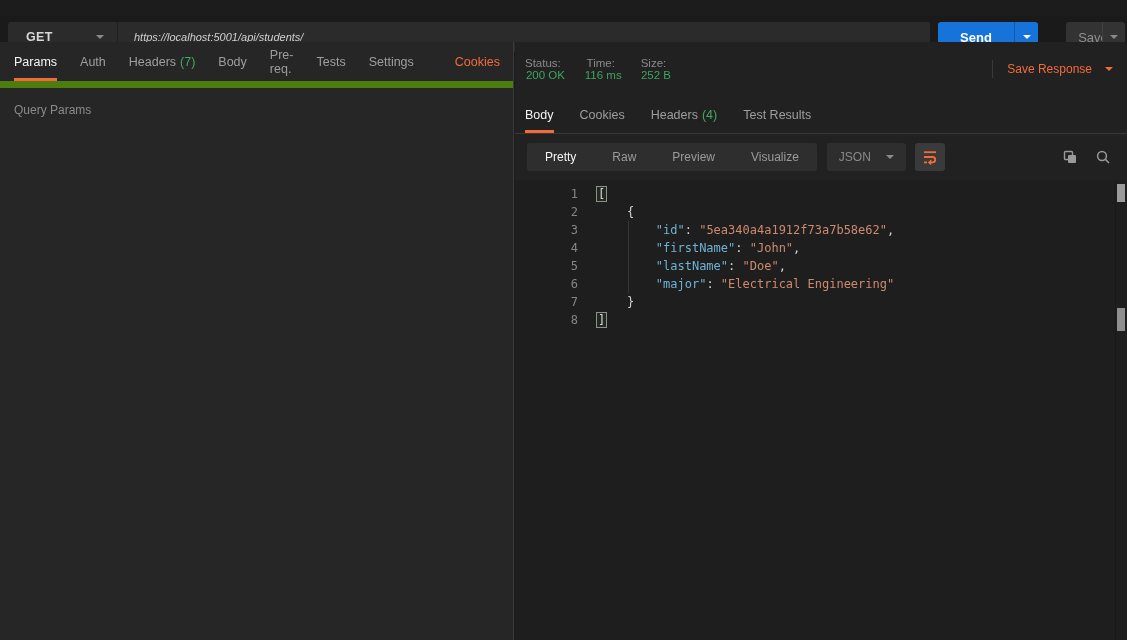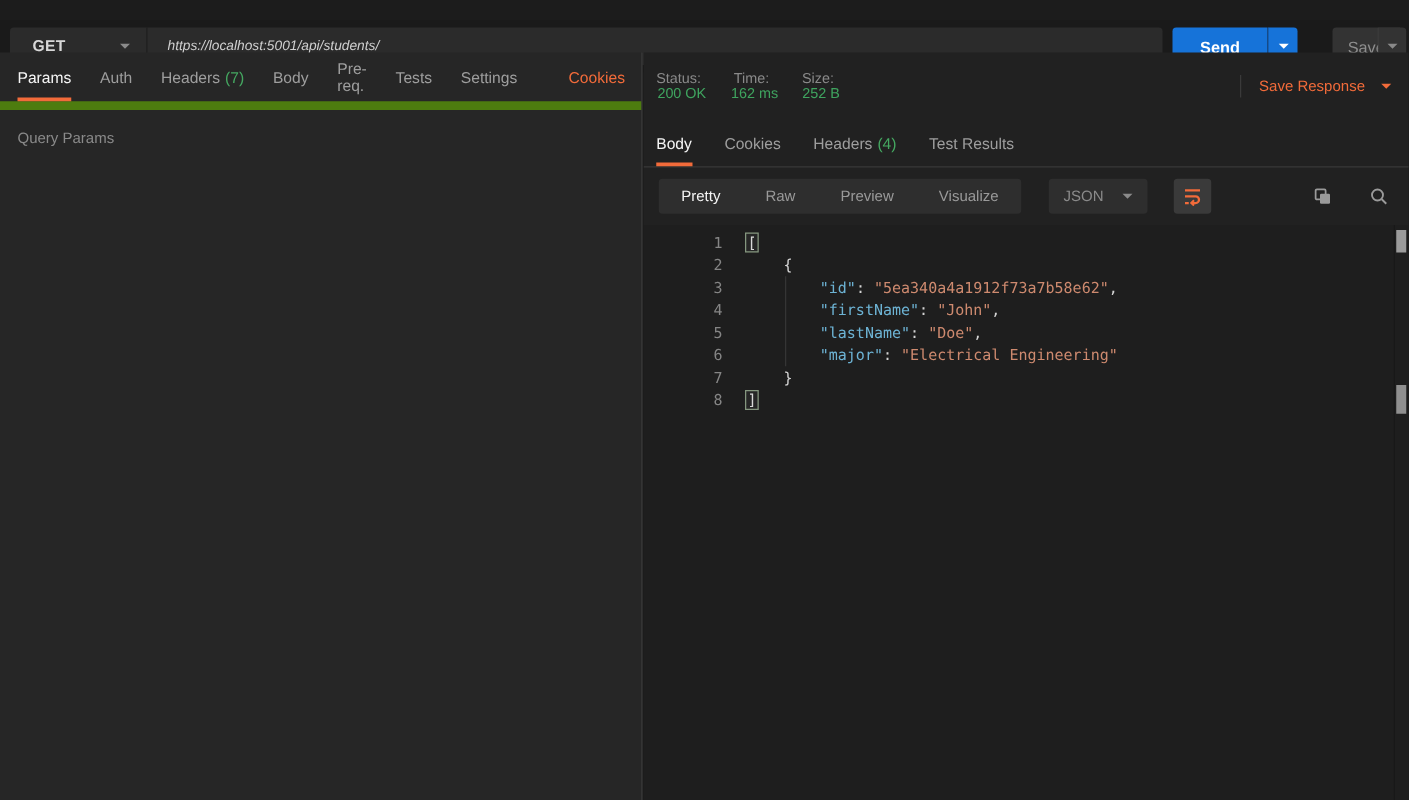--- a/index.html
+++ b/index.html
@@ -77,21 +77,21 @@
   .meta-group { display:flex; align-items:center; margin-right:19px;flex-direction:column; }
   .resp-meta .vdiv { margin-right:14px; height:18px; background:#3a3a3a; }
   .save-response { color:#f26b3a; font-size:12px; display:flex; align-items:center; gap:13px; cursor:pointer; padding-right:6px; }
   .save-response .chev { border-top-color:#f26b3a; }
 
   
   .resp-tabs { height:38px; border-bottom:1px solid #383838; display:flex; align-items:stretch; padding:0 10px; font-size:12.5px; }
   .resp-tabs .tab { margin-right:26px; }
 
   
-  .resp-toolbar { height:46px; display:flex; align-items:center; padding:0 12px;gap:12px; }
+  .resp-toolbar { height:46px; display:flex; align-items:center; padding:0 12px; }
   .seg { display:flex; align-items:stretch; background:#2e2e2e; border-radius:3px; height:28px; }
   .seg-item { display:flex; align-items:center; padding:0 18px; color:#9a9a9a; font-size:12px; cursor:pointer; }
   .seg-item.active { color:#f5f5f5; }
   .format-dd { margin-left:10px; height:28px; background:#2e2e2e; border-radius:3px; display:flex; align-items:center; padding:0 12px; color:#8a8a8a; font-size:12px; gap:15px; cursor:pointer; }
   .wrap-btn { margin-left:9px; width:30px; height:28px; background:#3a3a3a; border-radius:3px; display:flex; align-items:center; justify-content:center; cursor:pointer; }
   .icon-btn { width:24px; height:24px; display:flex; align-items:center; justify-content:center; cursor:pointer; margin-left:9px; }
 
   
   .code-area {
     position:absolute; top:138px; left:0; right:0; bottom:0;
@@ -167,21 +167,21 @@
 
 <div class="right-panel">
 
   <div class="resp-meta">
     <div class="meta-group">
       <span class="meta-label">Status:</span>
       <span class="meta-value">200 OK</span>
     </div>
     <div class="meta-group">
       <span class="meta-label">Time:</span>
-      <span class="meta-value">162 ms</span>
+      <span class="meta-value">116 ms</span>
     </div>
     <div class="meta-group">
       <span class="meta-label">Size:</span>
       <span class="meta-value">252 B</span>
     </div>
     <div class="flex-sp"></div>
     <span class="vdiv"></span>
     <div class="save-response">
       <span>Save Response</span>
       <span class="chev"></span>

